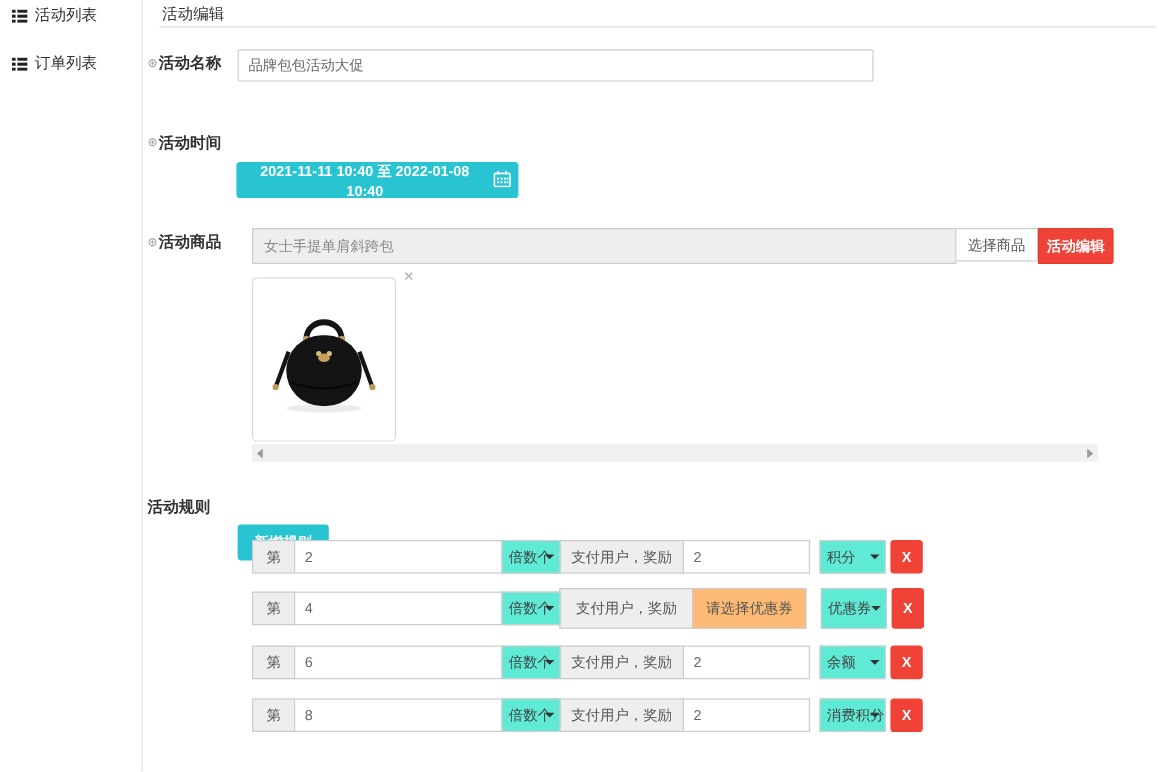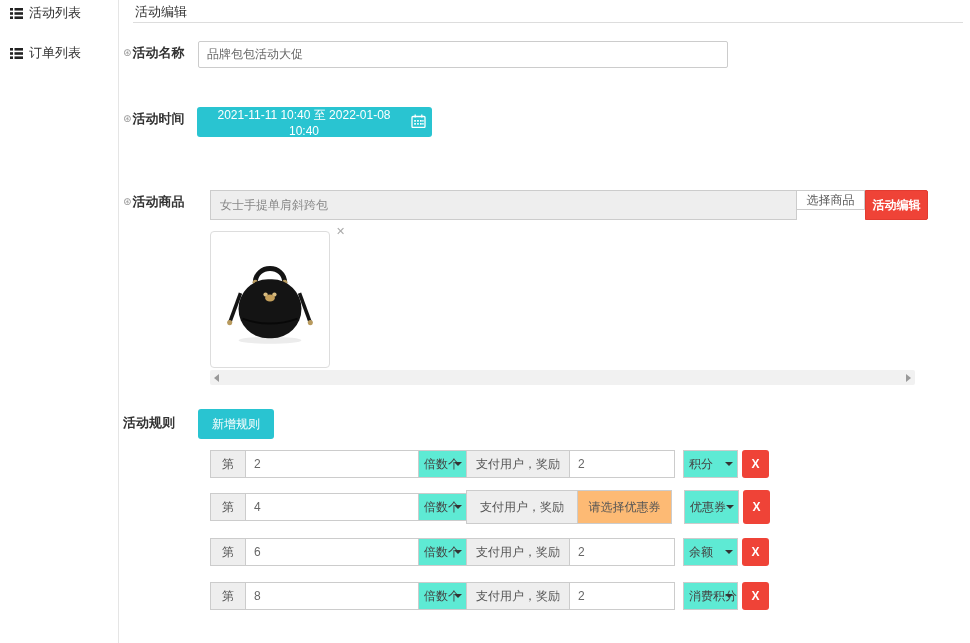--- a/index.html
+++ b/index.html
@@ -12,26 +12,26 @@
   
   .tab-header{position:absolute;left:135px;top:3px;font-size:13px;color:#333;cursor:pointer;}
   .header-line{position:absolute;left:133px;right:7px;top:22px;height:1px;background:#ddd;}
   
   .f-label{position:absolute;left:123px;font-size:13px;font-weight:bold;color:#333;white-space:nowrap;}
   .req{color:#999;font-size:10px;font-weight:normal;margin-right:1px;position:relative;top:-1px;}
   
   .txt-input{position:absolute;box-sizing:border-box;border:1px solid #ccc;border-radius:2px;
              font-family:Liberation Serif, serif;font-size:12px;color:#666;padding:0 8px;background:#fff;outline:none;}
   .teal-btn{position:absolute;box-sizing:border-box;background:#29c4d1;color:#fff;border:none;border-radius:3px;
-            font-family:inherit;font-size:12px;font-weight:normal;display:flex;align-items:center;justify-content:center;gap:6px;cursor:pointer;}
+            font-family:inherit;font-size:12px;font-weight:bold;display:flex;align-items:center;justify-content:center;gap:6px;cursor:pointer;margin-top:28px;}
   
   .pgroup{position:absolute;left:210px;top:190px;display:flex;height:30px;}
   .pgroup .ro-input{width:587px;height:30px;box-sizing:border-box;border:1px solid #ccc;background:#eee;
                     font-family:inherit;font-size:12px;color:#888;padding:0 9px;outline:none;}
-  .pgroup .white-btn{width:69px;height:20px;box-sizing:border-box;margin-left:-1px;background:#fff;border:1px solid #ccc;
+  .pgroup .white-btn{width:69px;height:28px;box-sizing:border-box;margin-left:-1px;background:#fff;border:1px solid #ccc;
                      font-family:inherit;font-size:12px;color:#555;cursor:pointer;}
   .pgroup .red-btn{width:63px;height:30px;box-sizing:border-box;margin-left:0px;background:#ef4337;border:1px solid #e23b30;
                    font-family:inherit;font-size:12px;font-weight:bold;color:#fff;cursor:pointer;border-radius:0 2px 2px 0;}
   
   .thumb{position:absolute;left:210px;top:231px;width:120px;height:137px;box-sizing:border-box;border:1px solid #ddd;border-radius:4px;background:#fff;}
   .thumb-x{position:absolute;left:336px;top:226px;font-size:11px;color:#aaa;font-weight:bold;cursor:pointer;line-height:1;}
   .hscroll{position:absolute;left:210px;top:370px;width:705px;height:15px;background:#f1f1f1;border-radius:2px;}
   .arr{position:absolute;top:4px;width:0;height:0;cursor:pointer;}
   .arr-l{left:4px;border-top:4px solid transparent;border-bottom:4px solid transparent;border-right:5px solid #999;}
   .arr-r{right:4px;border-top:4px solid transparent;border-bottom:4px solid transparent;border-left:5px solid #999;}

